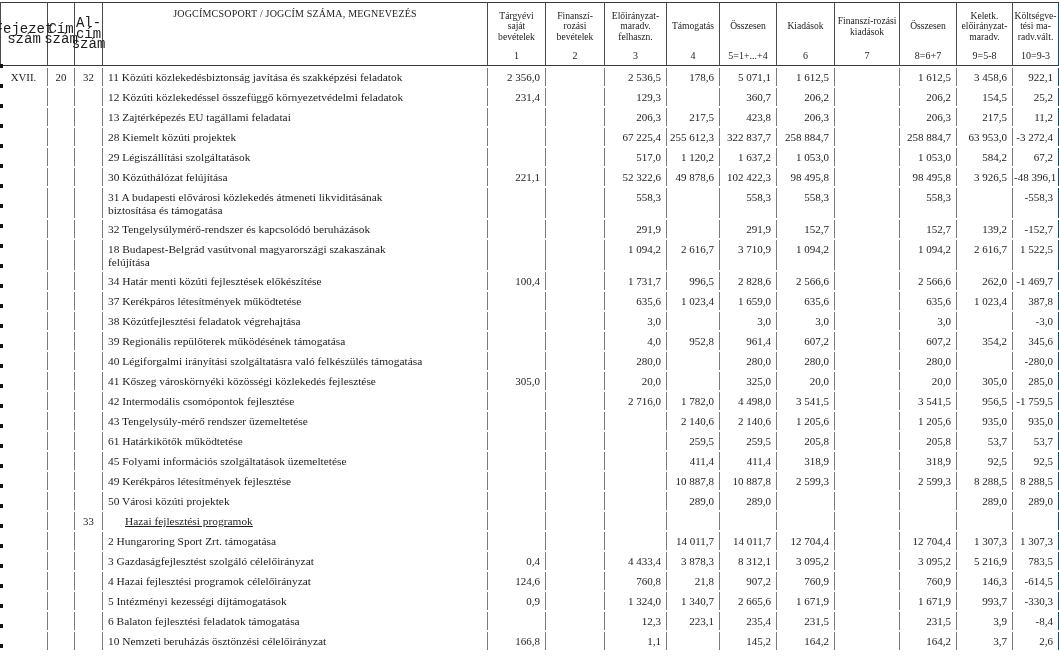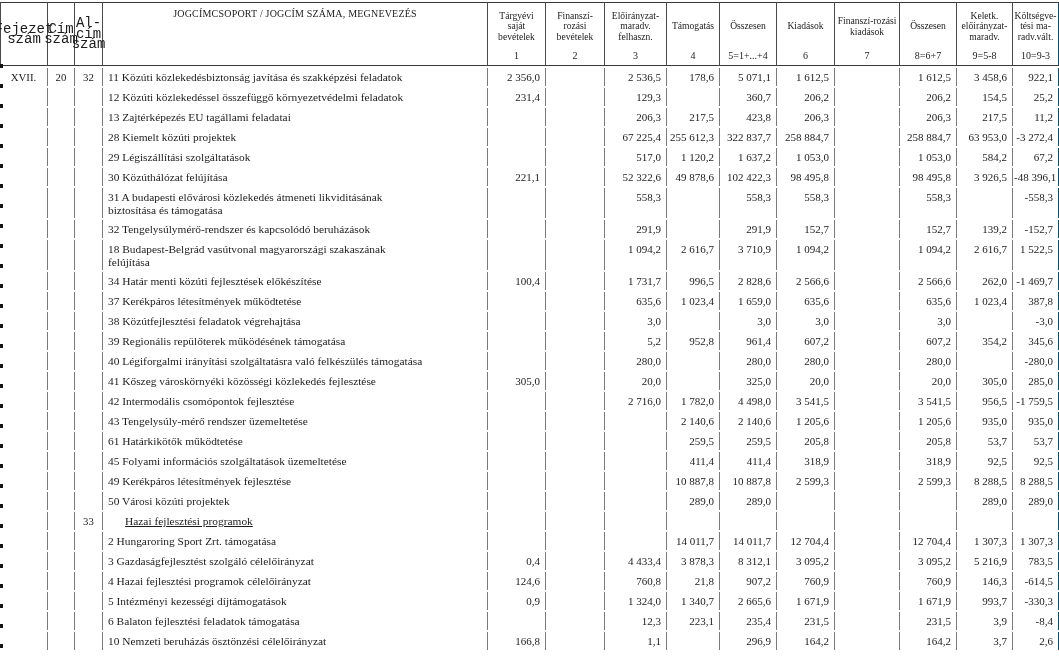--- a/index.html
+++ b/index.html
@@ -347,21 +347,21 @@
     <td class="num"></td>
     <td class="num">-3,0</td>
   </tr>
         <tr>
     <td class="id"></td>
     <td class="id"></td>
     <td class="id"></td>
     <td class="name">39 Regionális repülőterek működésének támogatása</td>
     <td class="num"></td>
     <td class="num"></td>
-    <td class="num">5,2</td>
+    <td class="num">4,0</td>
     <td class="num">952,8</td>
     <td class="num">961,4</td>
     <td class="num">607,2</td>
     <td class="num"></td>
     <td class="num">607,2</td>
     <td class="num">354,2</td>
     <td class="num">345,6</td>
   </tr>
         <tr>
     <td class="id"></td>
@@ -589,21 +589,21 @@
   </tr>
         <tr>
     <td class="id"></td>
     <td class="id"></td>
     <td class="id"></td>
     <td class="name">10 Nemzeti beruházás ösztönzési célelőirányzat</td>
     <td class="num">166,8</td>
     <td class="num"></td>
     <td class="num">1,1</td>
     <td class="num"></td>
-    <td class="num">296,9</td>
+    <td class="num">145,2</td>
     <td class="num">164,2</td>
     <td class="num"></td>
     <td class="num">164,2</td>
     <td class="num">3,7</td>
     <td class="num">2,6</td>
   </tr>
       </tbody>
   </table>
   <div class="edge-ticks"></div>
 </div>

